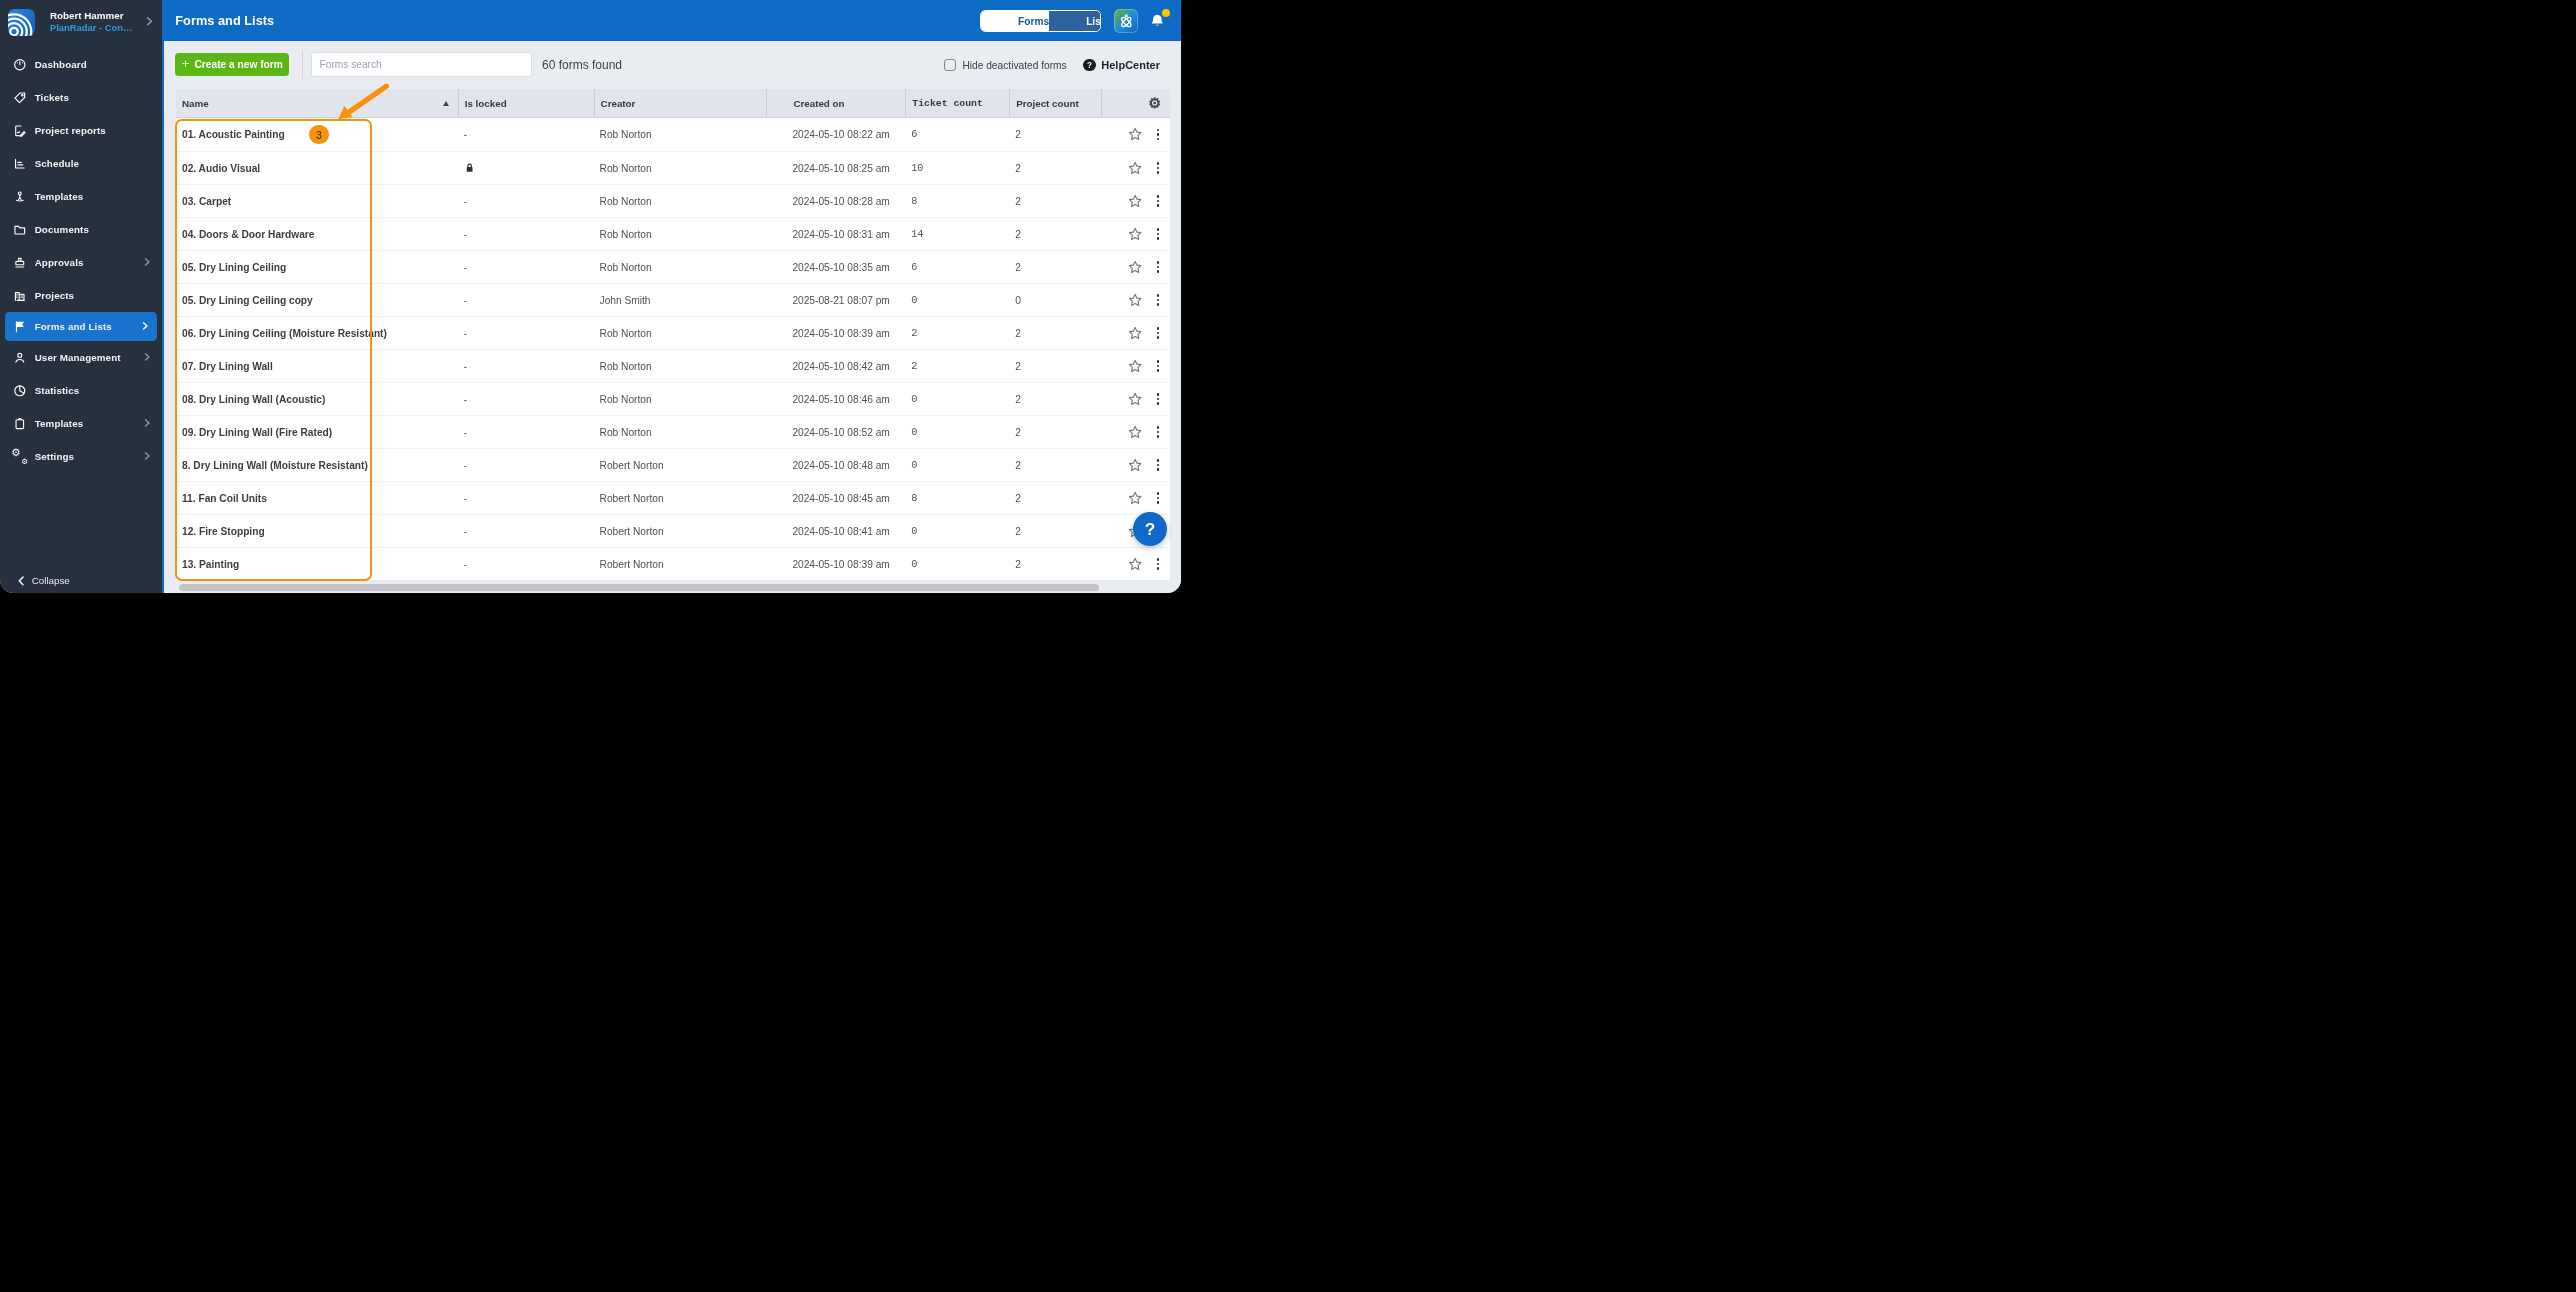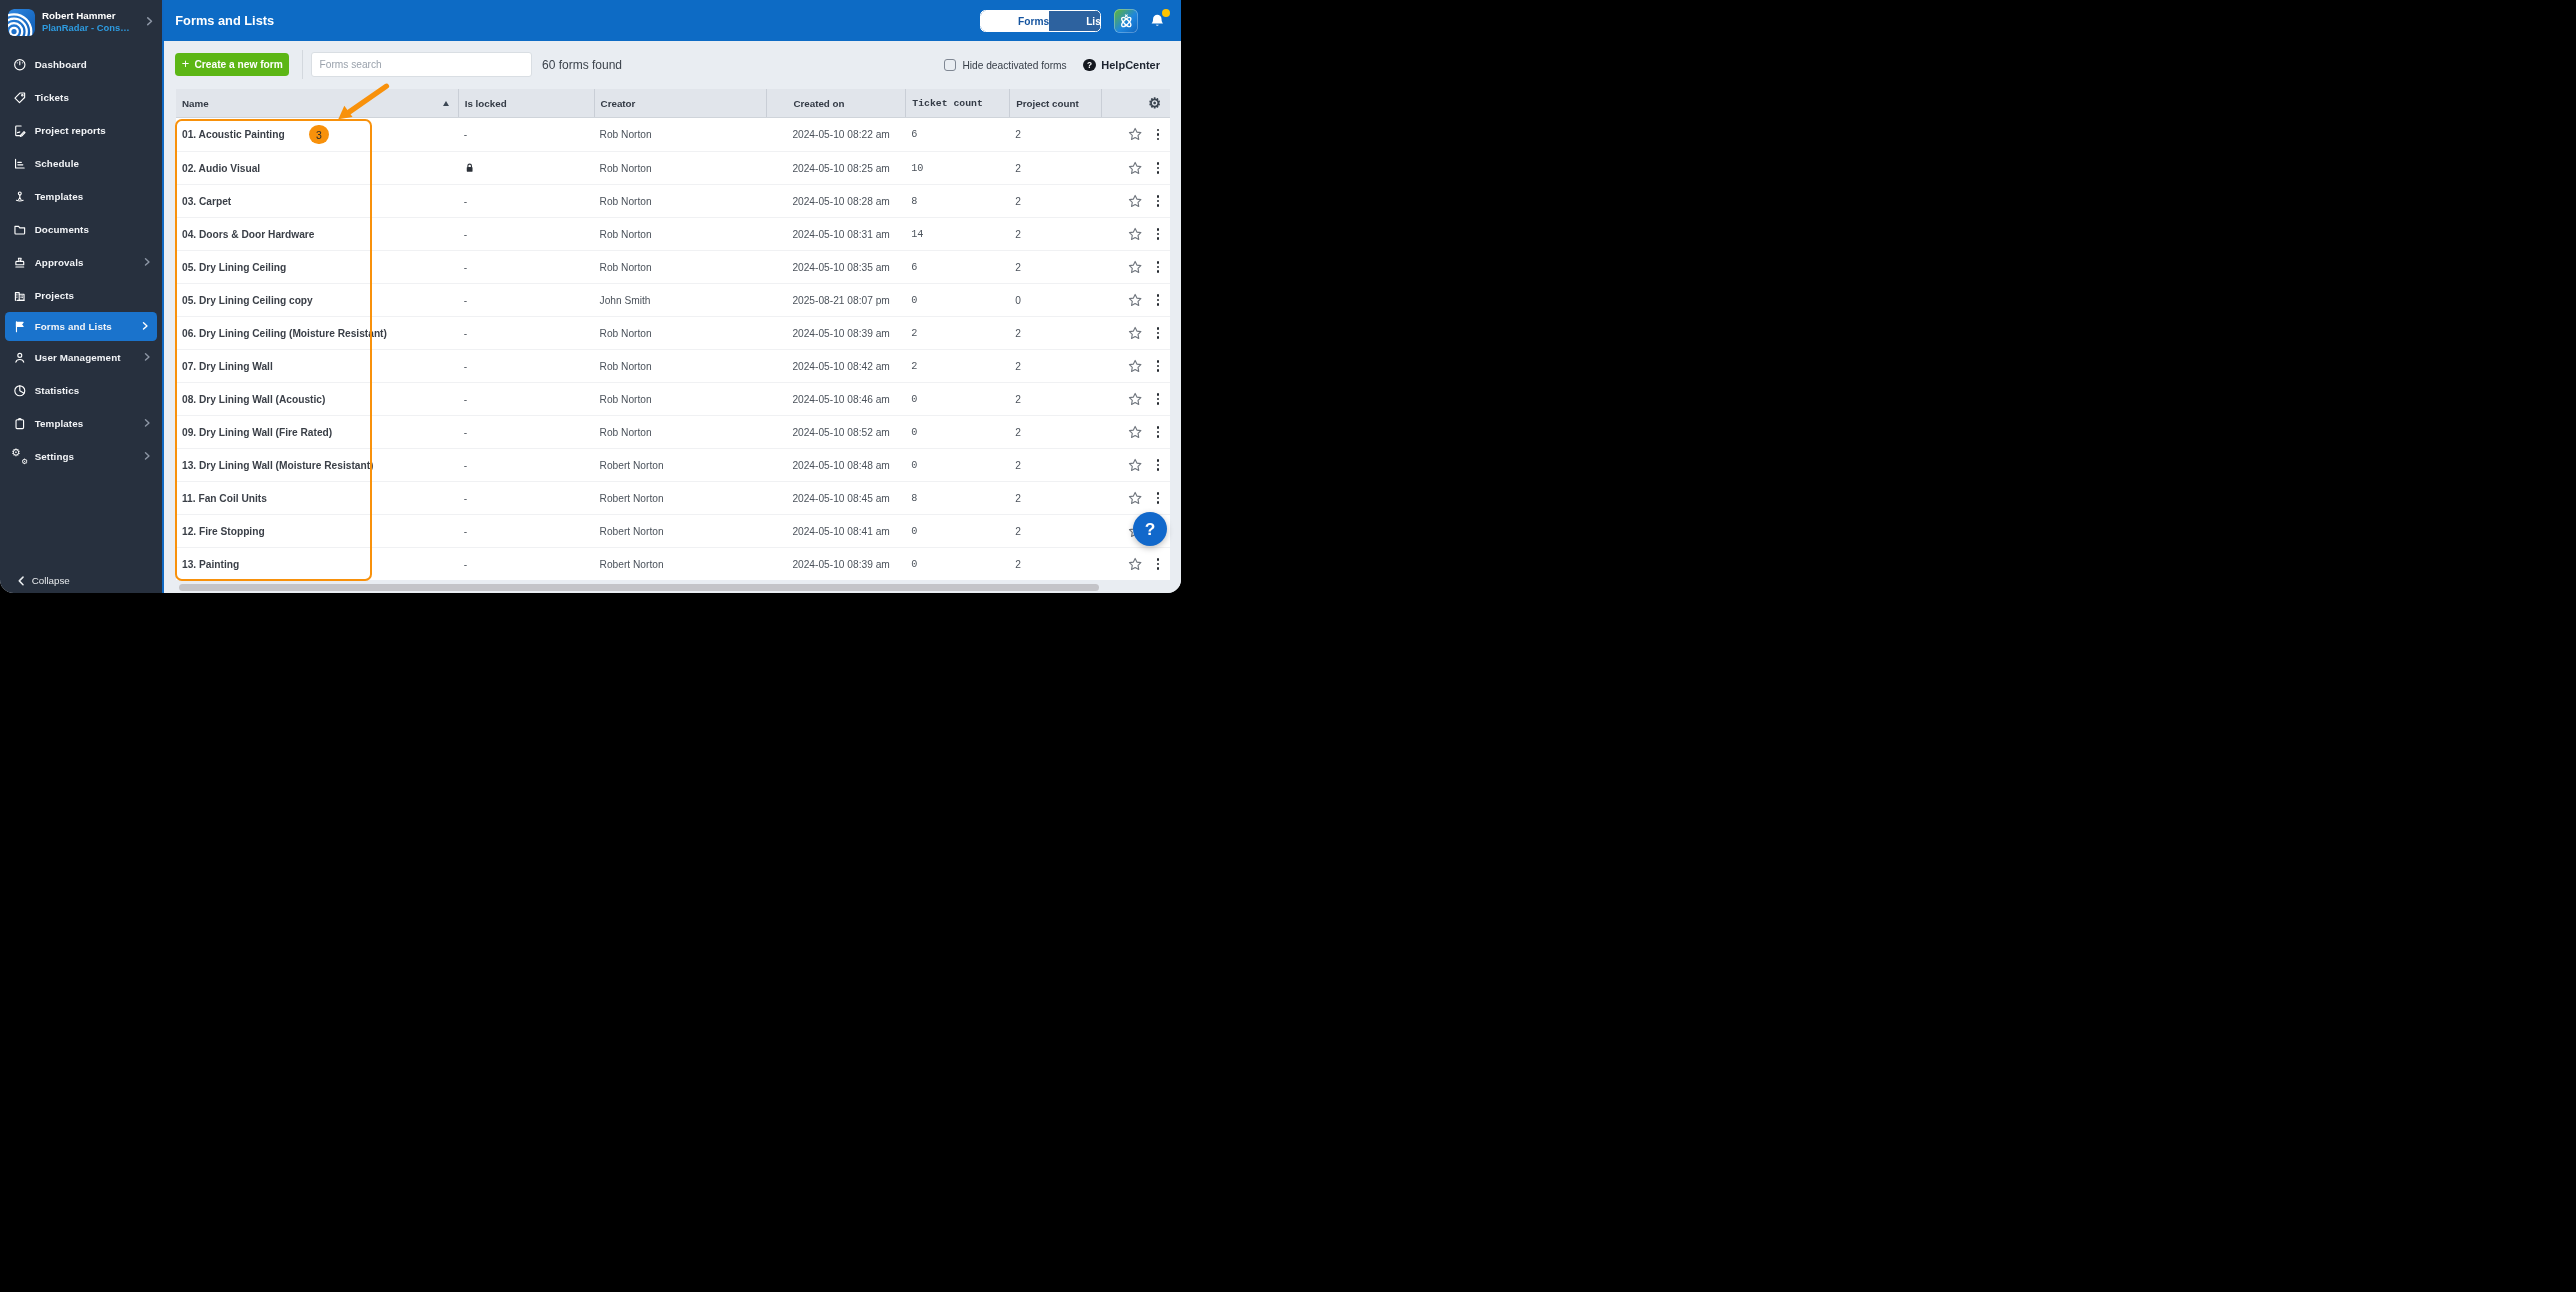--- a/index.html
+++ b/index.html
@@ -2,21 +2,21 @@
 <html style="font-size:12px"><head>
 <meta charset="utf-8">
 <style>
   html,body{margin:0;padding:0;background:#000;}
   *{box-sizing:border-box;font-family:"Liberation Sans",sans-serif;}
   .app{position:relative;width:1181px;height:593px;background:#e9edf2;overflow:hidden;
        border-radius:0 0 13.6px 13.6px;}
   
   .sidebar{position:absolute;left:0;top:0;width:164px;height:593px;background:#27303e;
            border-right:2.3px solid #0f68c2;z-index:20;}
-  .side-head{position:absolute;left:0;top:0;width:100%;height:44px;display:flex;align-items:center;padding:0 7.5px;}
+  .side-head{position:absolute;left:0;top:0;width:100%;height:44px;display:flex;align-items:center;padding:0 7.5px;gap:8px;}
   .logo{width:27px;height:27px;border-radius:6px;flex:0 0 27px;overflow:hidden;}
   .side-user{margin-left:7.5px;line-height:1.3;min-width:0;}
   .side-user .uname{color:#fff;font-size:9.8px;font-weight:700;white-space:nowrap;}
   .side-user .usub{color:#2d9be0;font-size:9.4px;font-weight:700;white-space:nowrap;overflow:hidden;text-overflow:ellipsis;max-width:90px;}
   .side-head .chev{margin-left:auto;}
   .menu{position:absolute;top:48px;left:0;width:100%;}
   .mitem{position:relative;height:33px;display:flex;align-items:center;padding:0 10.5px 0 12.8px;color:#f2f4f7;cursor:pointer;}
   .mitem .micon{width:13.6px;height:13.6px;flex:0 0 13.6px;display:flex;align-items:center;justify-content:center;}
   .mitem .mlabel{margin-left:8.3px;font-size:9.8px;font-weight:700;letter-spacing:0.1px;}
   .mitem .chev{margin-left:auto;}
@@ -525,21 +525,21 @@
         </svg>
       </span>
       <span class="kebab">
                 <i></i>
                 <i></i>
                 <i></i>
               </span>
     </div>
   </div>
           <div class="tr">
-    <div class="td c-name">13. Dry Lining Wall (Moisture Resistant)</div>
+    <div class="td c-name">8. Dry Lining Wall (Moisture Resistant)</div>
     <div class="td c-lock">-</div>
     <div class="td c-creator">Robert Norton</div>
     <div class="td c-created">2024-05-10 08:48 am</div>
     <div class="td c-ticket">0</div>
     <div class="td c-project">2</div>
     <div class="td c-actions">
       <span class="star">
         <svg width="14.3" height="14.3" viewBox="0 0 18 18" fill="none" stroke="#70767e" stroke-width="1.4" stroke-linejoin="round">
           <path d="M9 1.8 l2.2 4.6 5 .7 -3.6 3.5 .9 5 -4.5-2.4 -4.5 2.4 .9-5 L1.8 7.1 l5-.7 Z"></path>
         </svg>

